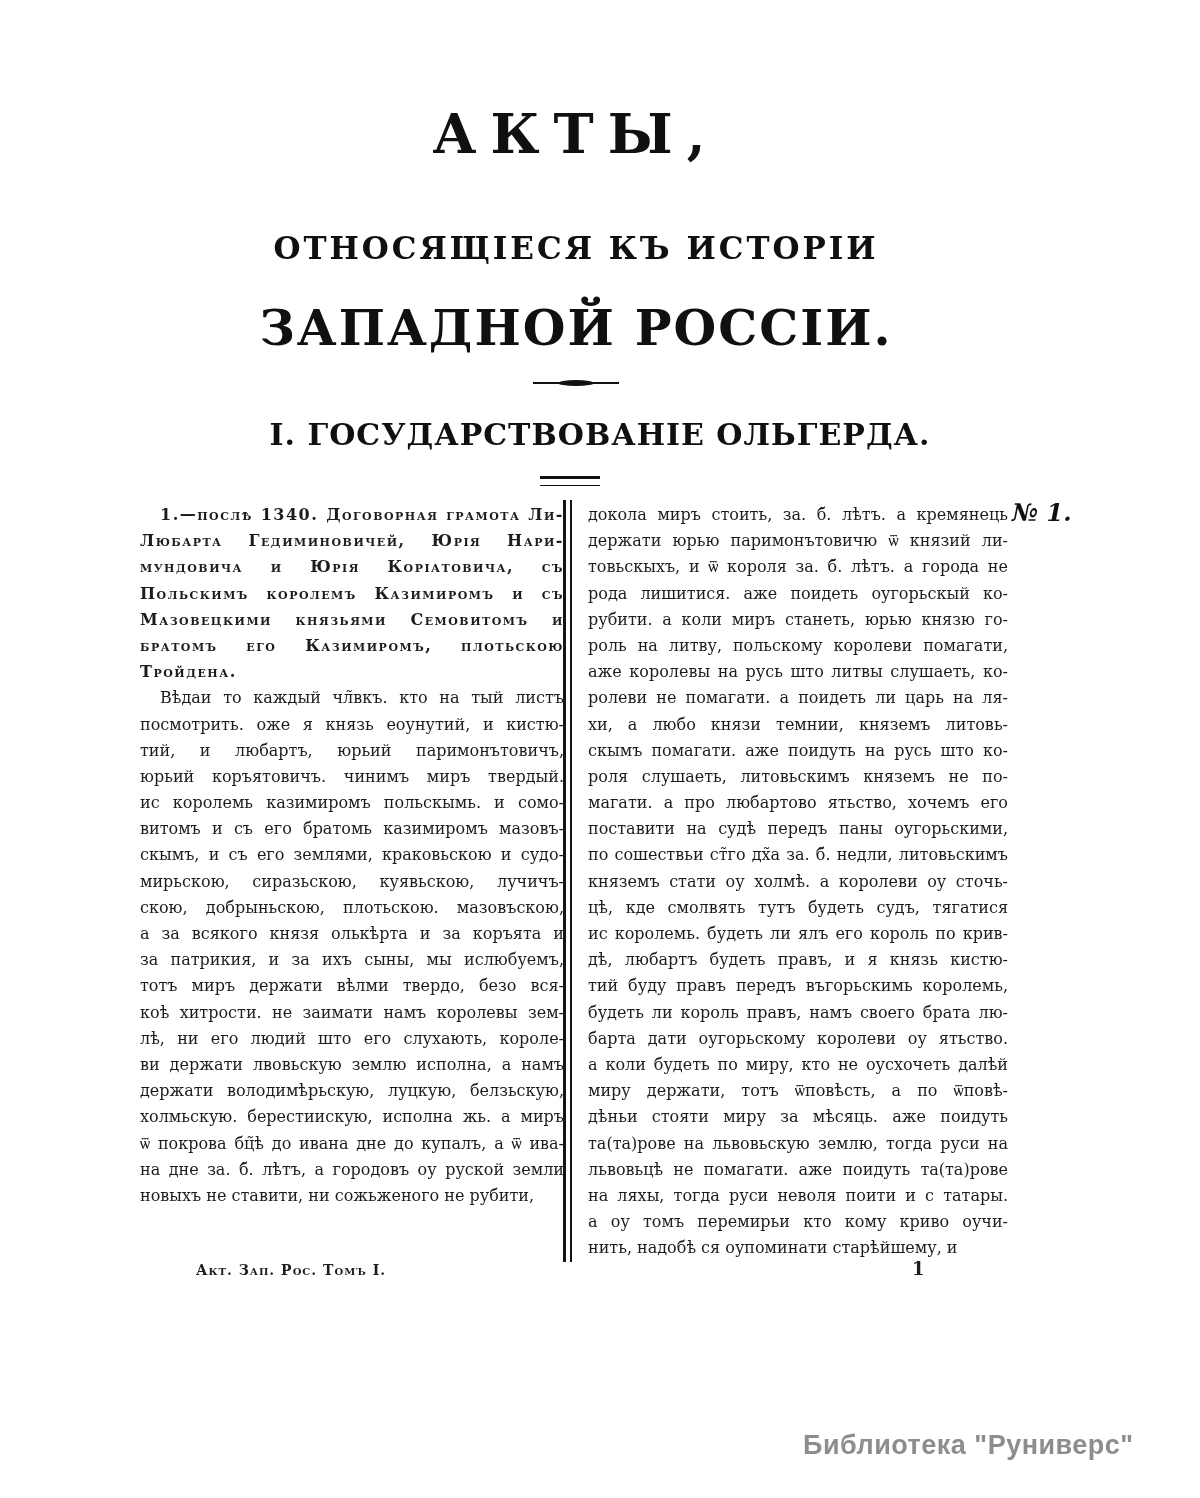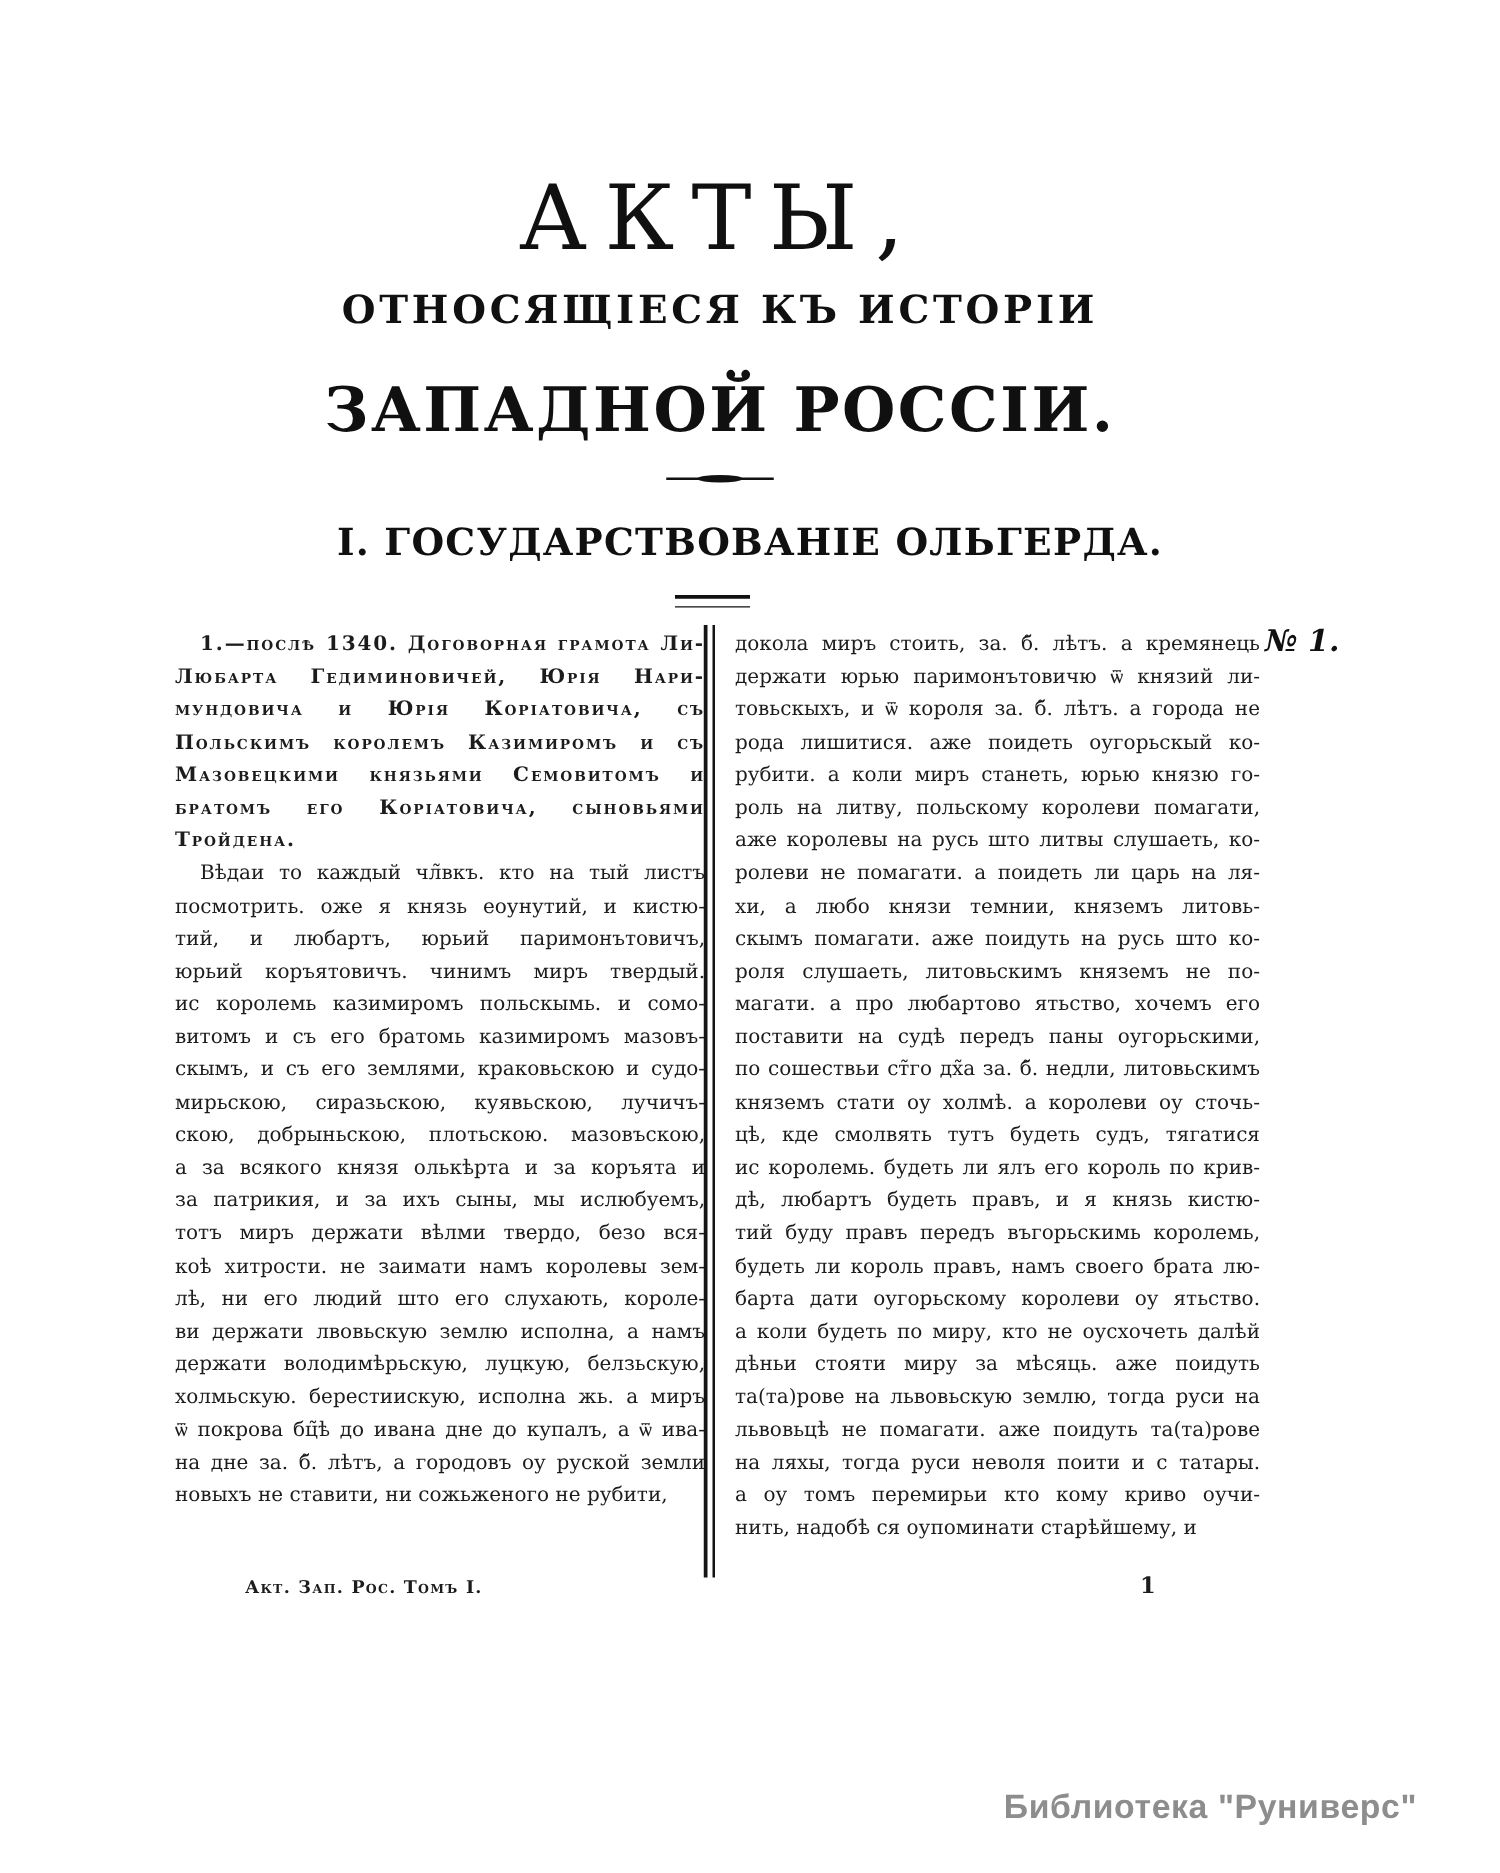--- a/index.html
+++ b/index.html
@@ -7,21 +7,21 @@
     position: relative;
     width: 1200px;
     height: 1498px;
     background: #ffffff;
     font-family: "DejaVu Serif", "Liberation Serif", serif;
     color: #1c1c1c;
     overflow: hidden;
   }
   
   .title-band { position: absolute; left: 0; width: 1152px; text-align: center; color: #101010; }
-  .t-main   { top: 132px; font-size: 72px; font-weight: 400; letter-spacing: 14px; }
+  .t-main   { top: 102px; font-size: 54px; font-weight: 700; letter-spacing: 14px; }
   .t-sub1   { top: 230px; font-size: 31px; font-weight: 700; letter-spacing: 3px; }
   .t-sub2   { top: 299px; font-size: 49px; font-weight: 700; letter-spacing: 2px; }
   .t-sect   { top: 417px; font-size: 30px; font-weight: 700; letter-spacing: 1px; padding-left: 24px; }
   
   .swell-rule { position: absolute; left: 533px; top: 379px; width: 86px; height: 7px; }
   .swell-rule .base { position: absolute; left: 0; top: 3px; width: 86px; height: 2px; background: #111; }
   .swell-rule .lens { position: absolute; left: 25px; top: 1px; width: 36px; height: 6px; background: #111; border-radius: 50%; }
   .small-rule { position: absolute; left: 540px; top: 476px; width: 60px; height: 6px;
                 border-top: 3px solid #111; border-bottom: 1px solid #111; }
   
@@ -73,21 +73,21 @@
 
   <div class="small-rule"></div>
 
   <div class="col col-left">
     <div class="lines record-head indent">
         <div class="line">1.—послѣ 1340. Договорная грамота Ли-</div>
         <div class="line">Любарта Гедиминовичей, Юрія Нари-</div>
         <div class="line">мундовича и Юрія Коріатовича, съ</div>
         <div class="line">Польскимъ королемъ Казимиромъ и съ</div>
         <div class="line">Мазовецкими князьями Семовитомъ и</div>
-        <div class="line">братомъ его Коріатовича, сыновьями</div>
+        <div class="line">братомъ его Казимиромъ, плотьскою</div>
         <div class="line">Тройдена.</div>
       </div>
     <div class="lines indent">
         <div class="line">Вѣдаи то каждый чл̃вкъ. кто на тый листъ</div>
         <div class="line">посмотрить. оже я князь еоунутий, и кистю-</div>
         <div class="line">тий, и любартъ, юрьий паримонътовичъ,</div>
         <div class="line">юрьий коръятовичъ. чинимъ миръ твердый.</div>
         <div class="line">ис королемь казимиромъ польскымь. и сомо-</div>
         <div class="line">витомъ и съ его братомь казимиромъ мазовъ-</div>
         <div class="line">скымъ, и съ его землями, краковьскою и судо-</div>
@@ -126,20 +126,21 @@
         <div class="line">поставити на судѣ передъ паны оугорьскими,</div>
         <div class="line">по сошествьи ст̃го дх̃а за. б̃. недли, литовьскимъ</div>
         <div class="line">княземъ стати оу холмѣ. а королеви оу сточь-</div>
         <div class="line">цѣ, кде смолвять тутъ будеть судъ, тягатися</div>
         <div class="line">ис королемь. будеть ли ялъ его король по крив-</div>
         <div class="line">дѣ, любартъ будеть правъ, и я князь кистю-</div>
         <div class="line">тий буду правъ передъ въгорьскимь королемь,</div>
         <div class="line">будеть ли король правъ, намъ своего брата лю-</div>
         <div class="line">барта дати оугорьскому королеви оу ятьство.</div>
         <div class="line">а коли будеть по миру, кто не оусхочеть далѣй</div>
+        <div class="line">миру держати, тотъ ѿповѣсть, а по ѿповѣ-</div>
         <div class="line">дѣньи стояти миру за мѣсяць. аже поидуть</div>
         <div class="line">та(та)рове на львовьскую землю, тогда руси на</div>
         <div class="line">львовьцѣ не помагати. аже поидуть та(та)рове</div>
         <div class="line">на ляхы, тогда руси неволя поити и с татары.</div>
         <div class="line">а оу томъ перемирьи кто кому криво оучи-</div>
         <div class="line">нить, надобѣ ся оупоминати старѣйшему, и</div>
       </div>
   </div>
 
   <div class="margin-note">№ 1.</div>

